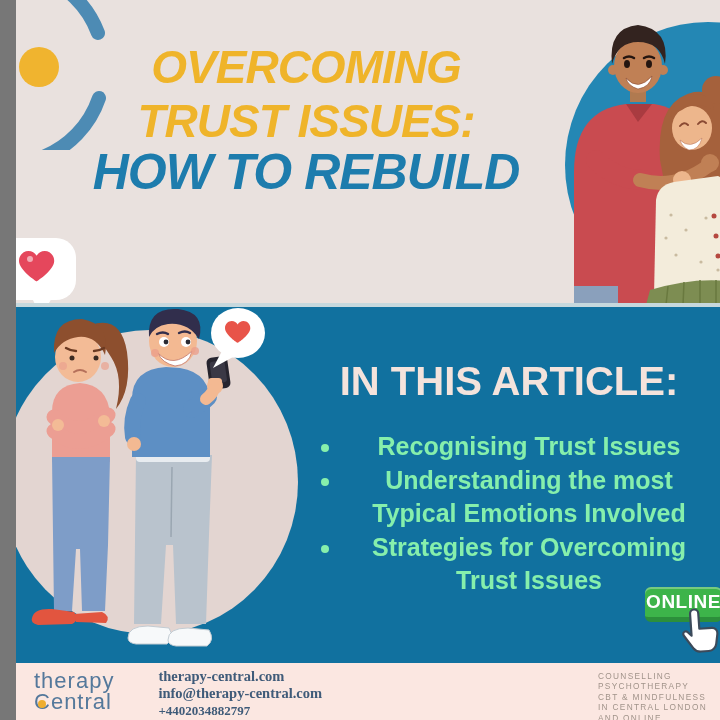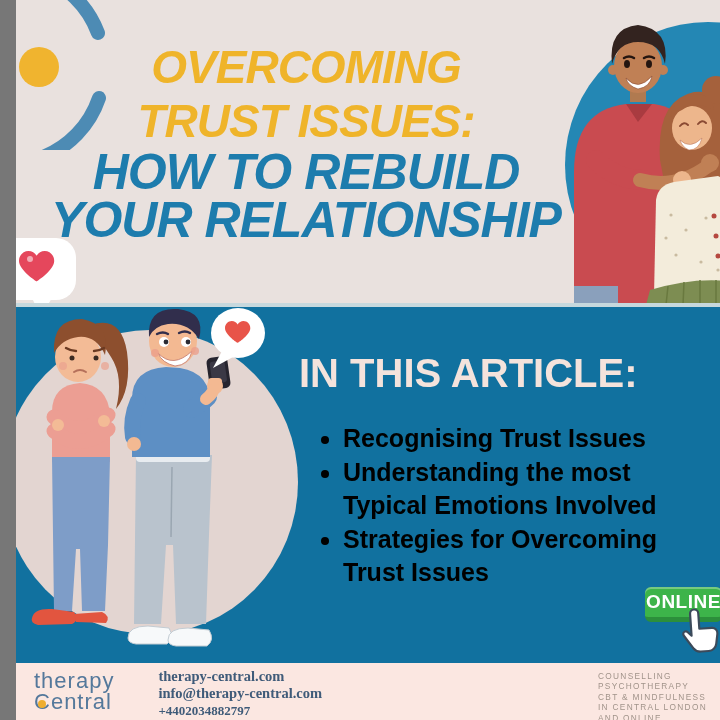--- a/index.html
+++ b/index.html
@@ -15,24 +15,24 @@
   .t-blue{color:#1d7cad;font-size:50px;line-height:48px;}
   .heart-bubble{position:absolute;left:0;top:228px;}
   .couple{position:absolute;left:540px;top:0;width:180px;height:305px;}
 
   
   .divider{position:absolute;top:303px;left:0;width:720px;height:4px;background:#c6d8dd;}
 
   
   .middle{position:absolute;top:307px;left:0;width:720px;height:356px;background:#11719f;}
   .left-illustration{position:absolute;left:0;top:0;width:290px;height:357px;}
-  .article{position:absolute;left:283px;top:44px;width:420px;}
+  .article{position:absolute;left:283px;top:52px;width:420px;text-align:center;}
   .article h2{margin:0;color:#f4e3dc;font-size:40px;font-weight:bold;letter-spacing:0;}
   .article ul{margin:26px 0 0 0;padding:0 0 0 44px;list-style:disc;color:#fff;}
-  .article li{font-size:25px;font-weight:bold;line-height:33px;color:#000000;
+  .article li{font-size:25px;font-weight:bold;line-height:33px;color:#86efac;
               max-width:372px;margin-bottom:1px;}
   .trust-btn{position:absolute;left:629px;top:280px;width:77px;height:30px;
              background:#3db44a;border-radius:6px;border-bottom:5px solid #2c8f3b;
              box-shadow:inset 0 2px 0 rgba(255,255,255,.3);
              color:#fff;font-size:19px;font-weight:bold;letter-spacing:.5px;
              display:flex;align-items:center;justify-content:center;cursor:pointer;}
   .hand-cursor{position:absolute;left:663px;top:300px;transform:rotate(-4deg);}
 
   
   .footer{position:absolute;top:663px;left:0;width:720px;height:57px;background:#fbe7e1;
@@ -58,21 +58,20 @@
 
     <svg class="logo-mark" width="110" height="150" viewBox="0 0 110 150">
       <path d="M 82 33 A 97 97 0 1 0 83 98" fill="none" stroke="#4d8bb4" stroke-width="14" stroke-linecap="round"></path>
       <circle cx="23" cy="67" r="20" fill="#f0b42f"></circle>
     </svg>
 
     <div class="title">
       <div class="t-yellow">OVERCOMING</div>
       <div class="t-yellow">TRUST ISSUES:</div>
       <div class="t-blue">HOW TO REBUILD</div>
-      <div class="t-blue">YOUR RELATIONSHIP</div>
     </div>
 
     <svg class="heart-bubble" width="80" height="92" viewBox="0 0 80 92">
       <rect x="-18" y="10" width="78" height="62" rx="20" fill="#ffffff"></rect>
       <path d="M16 70 L25 89 L37 68 Z" fill="#ffffff"></path>
       <path d="M11 19 C11 19 0 12 0 6.2 C0 2.4 2.9 0 5.9 0 C8.1 0 9.9 1.2 11 3 C12.1 1.2 13.9 0 16.1 0 C19.1 0 22 2.4 22 6.2 C22 12 11 19 11 19 Z" transform="translate(3,23) scale(1.6)" fill="#e5475c"></path>
       <circle cx="14" cy="31" r="3" fill="#ffffff" opacity="0.55"></circle>
     </svg>
 
     <svg class="couple" width="180" height="305" viewBox="0 0 180 305">

